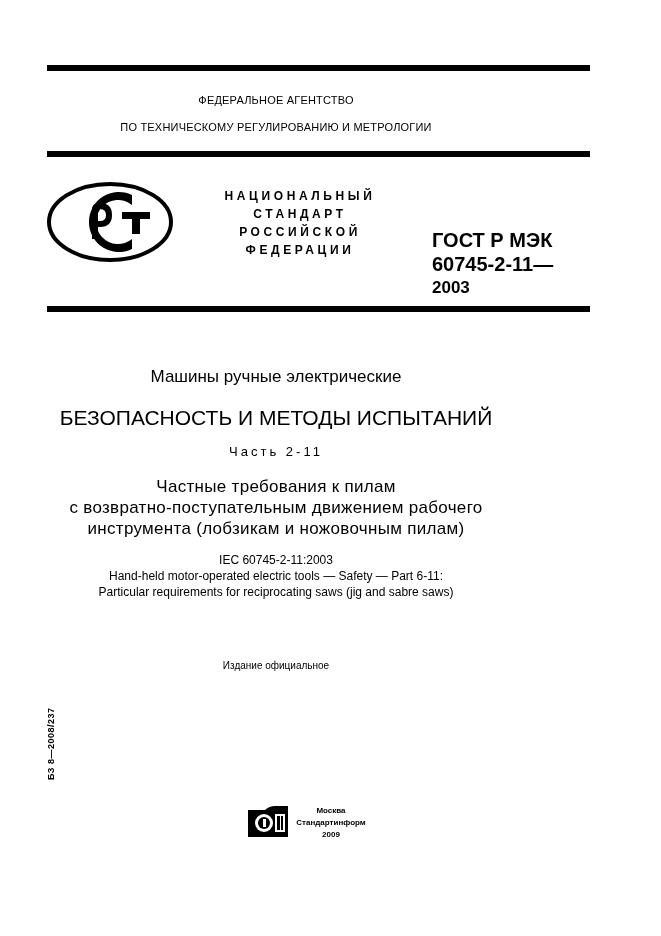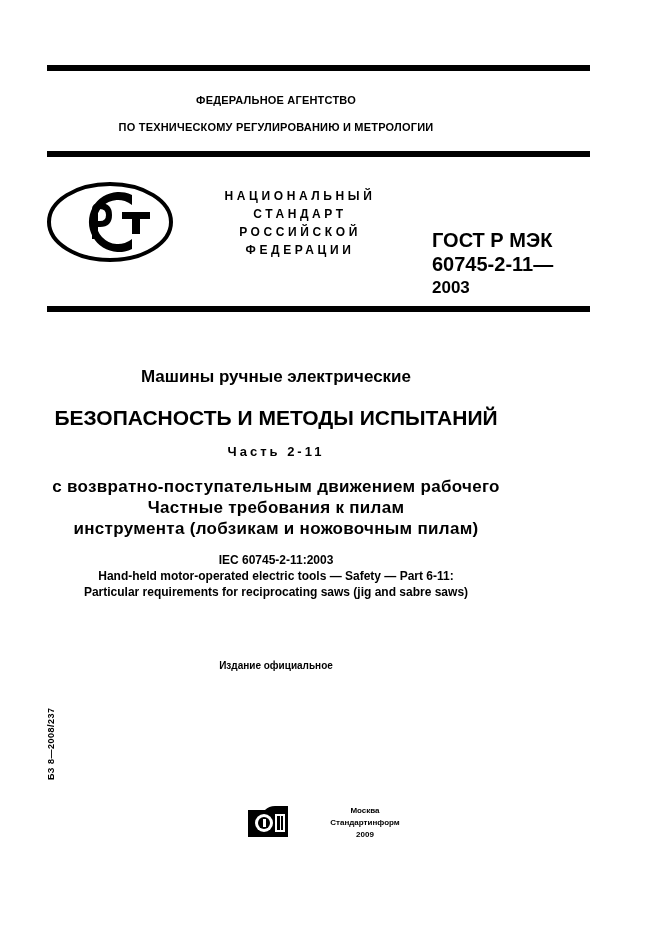--- a/index.html
+++ b/index.html
@@ -1,34 +1,34 @@
 <!DOCTYPE html>
 <html><head>
 <meta charset="utf-8">
 <style>
   html, body { margin: 0; padding: 0; background: #ffffff; }
   body { width: 661px; height: 936px; position: relative; overflow: hidden;
          font-family: "Liberation Sans", "DejaVu Sans", sans-serif; color: #000; }
   .abs { position: absolute; }
   .rule { position: absolute; left: 47px; width: 543px; height: 6px; background: #000; }
-  .center { position: absolute; left: 0; width: 552px; text-align: center; font-weight: bold; }
+  .center { position: absolute; left: 0; width: 552px; text-align: center; font-weight: normal; }
   .agency { font-size: 11px; letter-spacing: 0.2px; }
   .nat { position: absolute; left: 200px; width: 200px; text-align: center; font-weight: bold;
          font-size: 12px; letter-spacing: 3.6px; line-height: 18px; }
   .gost { position: absolute; left: 432px; font-weight: bold; font-size: 20px; line-height: 24px; margin-top: 41px; }
   .subtitle { font-size: 17px; }
   .main-title { font-size: 21px; }
   .part { font-size: 13px; letter-spacing: 3px; }
   .desc { font-size: 17px; line-height: 21px; letter-spacing: 0.3px; }
   .iec { font-size: 12px; line-height: 16px; }
   .edition { font-size: 10px; }
   .side-code { position: absolute; left: 46px; top: 688px; width: 100px; height: 14px;
                transform-origin: 0 0; transform: rotate(-90deg) translate(-92px, 0);
                font-size: 9px; font-weight: bold; letter-spacing: 0.5px; white-space: nowrap; }
-  .imprint { position: absolute; left: 320px; top: 805px; width: 90px; text-align: center;
+  .imprint { position: absolute; left: 286px; top: 805px; width: 90px; text-align: center;
              font-size: 8px; font-weight: bold; line-height: 12px; }
 </style>
 </head>
 <body>
 
 <div class="rule" style="top:65px;"></div>
 
 <div class="center agency" style="top:94px;">ФЕДЕРАЛЬНОЕ АГЕНТСТВО</div>
 <div class="center agency" style="top:121px;">ПО ТЕХНИЧЕСКОМУ РЕГУЛИРОВАНИЮ И МЕТРОЛОГИИ</div>
 
@@ -61,22 +61,22 @@
   <div style="font-size:17px;">2003</div>
 </div>
 
 <div class="rule" style="top:306px;"></div>
 
 <div class="center subtitle" style="top:367px;">Машины ручные электрические</div>
 <div class="center main-title" style="top:406px;">БЕЗОПАСНОСТЬ И МЕТОДЫ ИСПЫТАНИЙ</div>
 <div class="center part" style="top:444px;">Часть 2-11</div>
 
 <div class="center desc" style="top:476px;">
+  <div>Частные требования к пилам</div>
   <div>с возвратно-поступательным движением рабочего</div>
-  <div>Частные требования к пилам</div>
   <div>инструмента (лобзикам и ножовочным пилам)</div>
 </div>
 
 <div class="center iec" style="top:552px;">
   <div>IEC 60745-2-11:2003</div>
   <div>Hand-held motor-operated electric tools — Safety — Part 6-11:</div>
   <div>Particular requirements for reciprocating saws (jig and sabre saws)</div>
 </div>
 
 <div class="center edition" style="top:660px;">Издание официальное</div>

